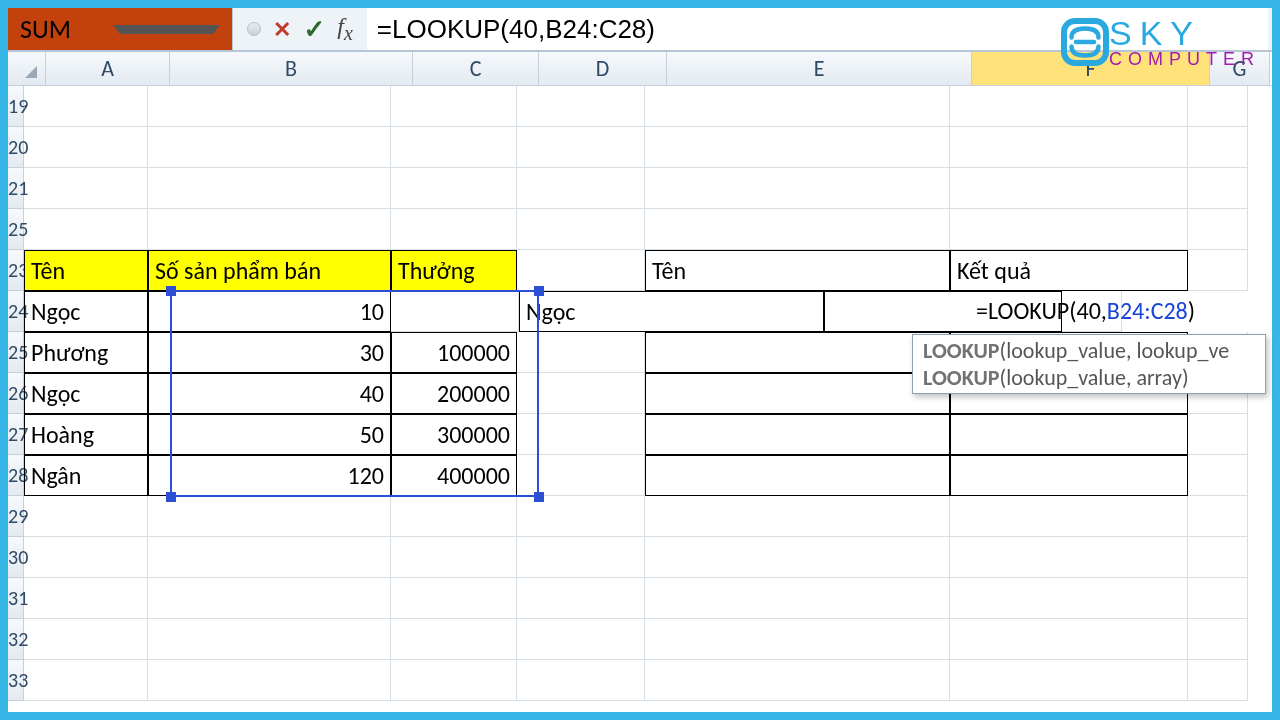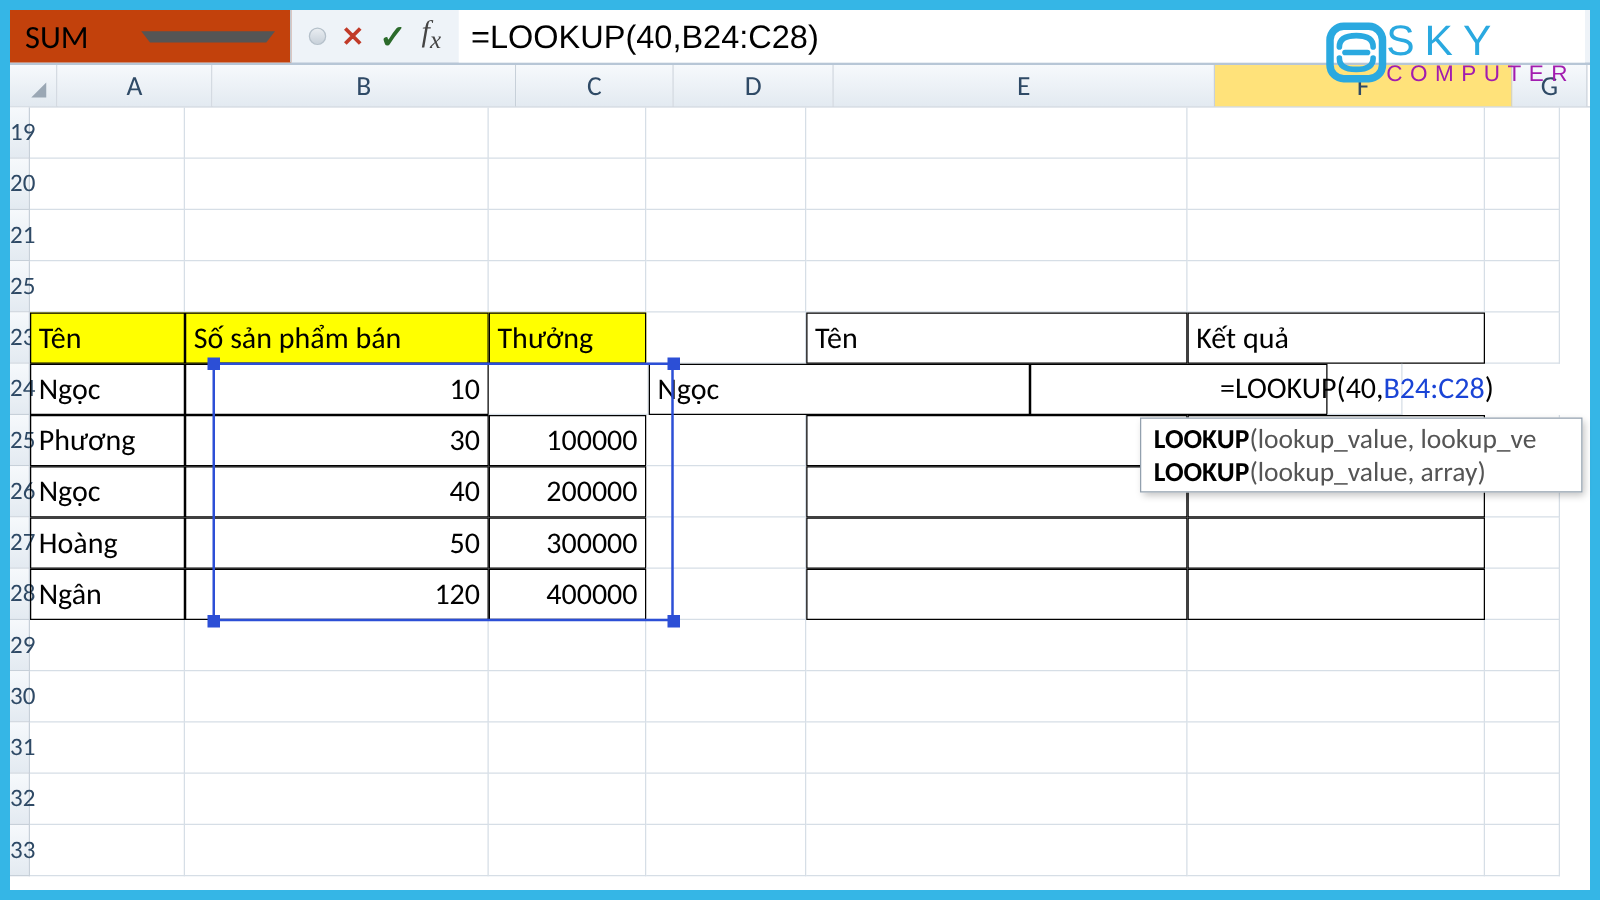--- a/index.html
+++ b/index.html
@@ -149,21 +149,21 @@
   }
   .tooltip {
     position: absolute;
     background: #fff;
     border: 1px solid #92a0ae;
     box-shadow: 2px 3px 6px rgba(0,0,0,.25);
     font-size: 22px;
     padding: 2px 10px;
     color: #555;
   }
-  .tooltip .fn { font-weight: bold; color: #000000; }
+  .tooltip .fn { font-weight: bold; color: #737373; }
 
   .fcell-formula {
     position: absolute;
     font-size: 24px;
     font-family: Calibri, Arial, sans-serif;
     white-space: nowrap;
   }
   .ref { color: #1a44d6; margin-top: 24px; }
 
   

